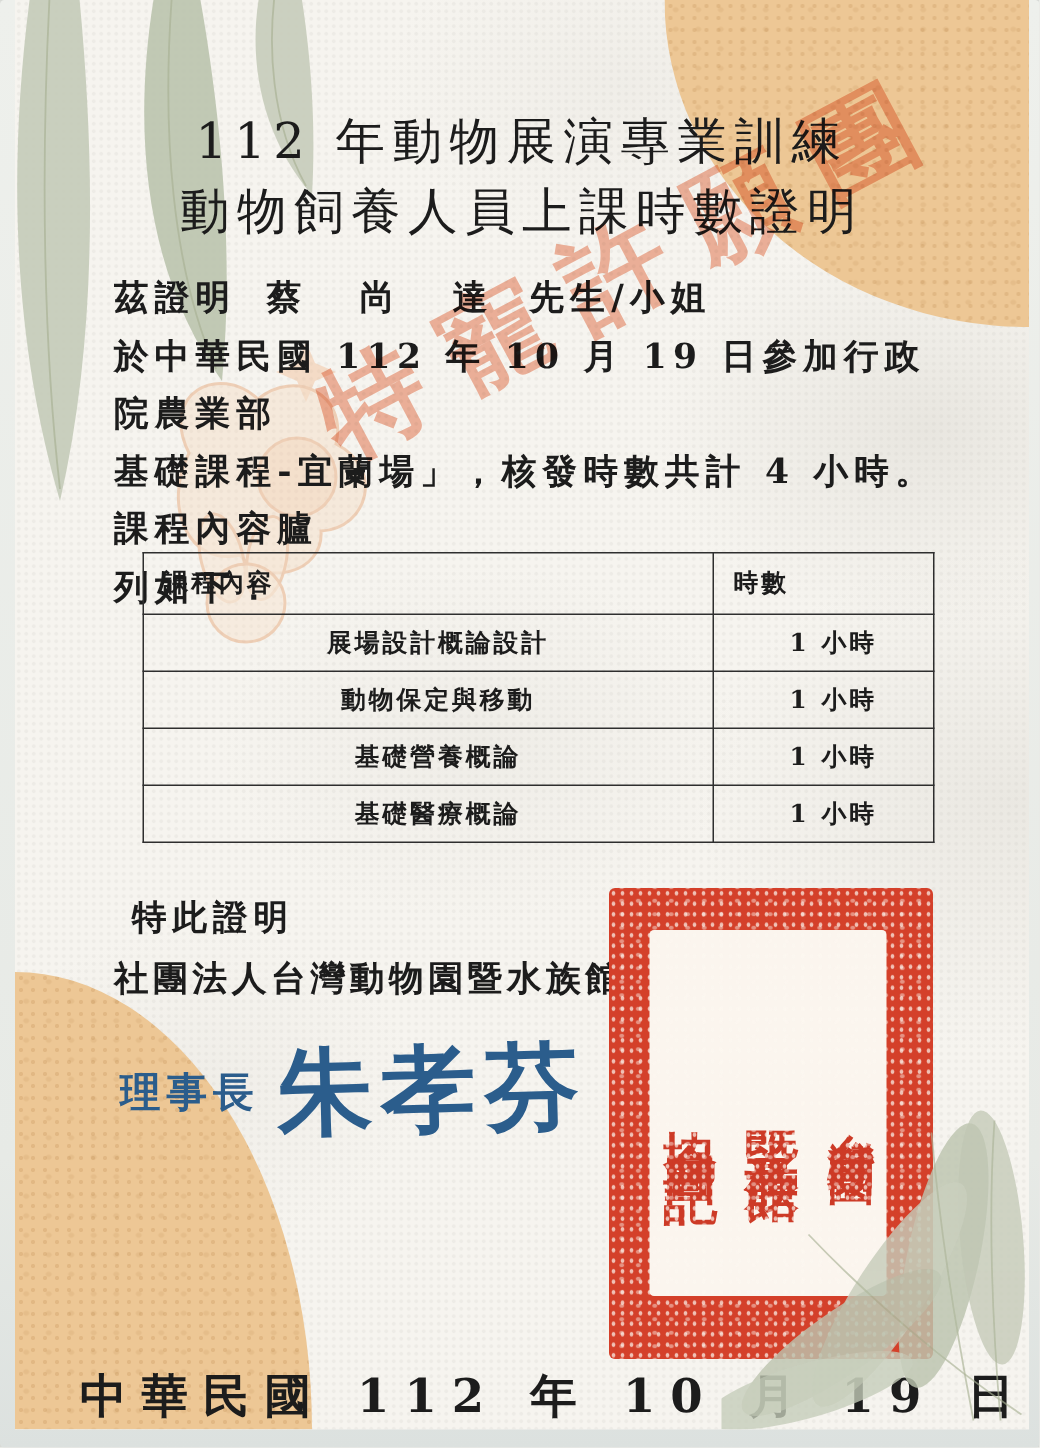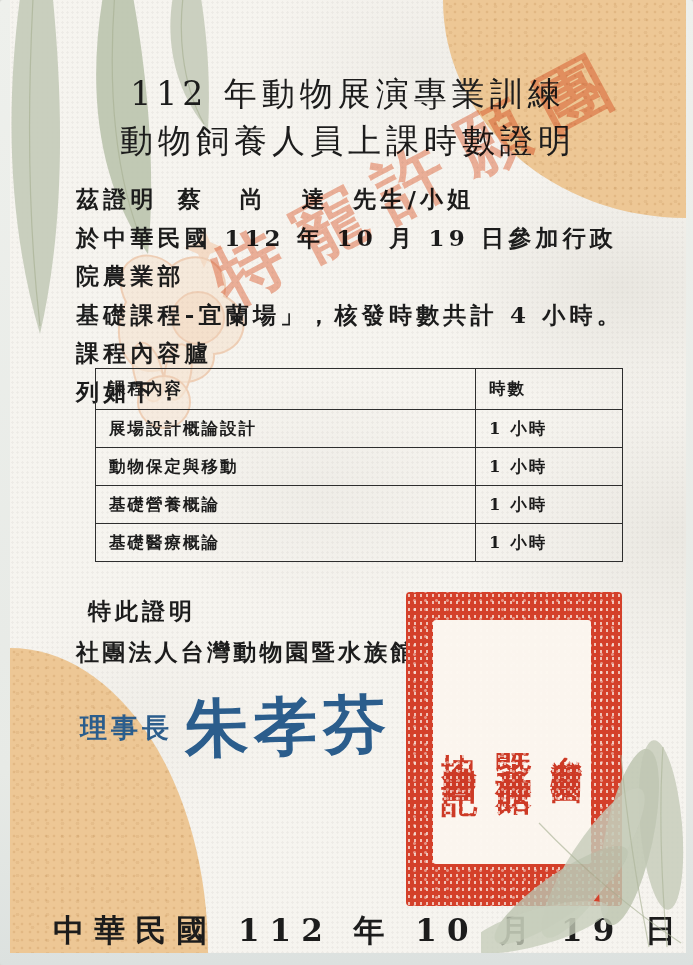--- a/index.html
+++ b/index.html
@@ -61,21 +61,21 @@
   table.course-table {
     position:absolute; top:368px; left:85px; width:528px; z-index:2;
     border-collapse:collapse; color:var(--ink,#1c1c1c);
     font-size:16.5px; font-weight:600; letter-spacing:2px;
   }
   .course-table th, .course-table td {
     border:1.6px solid var(--table-border,#2e2e2e);
     text-align:left; padding:0 0 0 13px;
   }
   .course-table thead th { height:40px; font-weight:bold; }
-  .course-table tbody td { height:37px; }
+  .course-table tbody td { height:37px;text-align:center; }
   .col-hours { width:133px; }
 
   .attest { position:absolute; top:596px; left:66px; z-index:2;
     font-size:23px; font-weight:600; letter-spacing:4px; color:var(--ink,#1c1c1c);margin-left:12px; }
   .org { position:absolute; top:637px; left:66px; z-index:2;
     font-size:23px; font-weight:600; letter-spacing:3.2px; color:var(--ink,#1c1c1c); }
 
   .sig-row { position:absolute; top:684px; left:70px; z-index:2; display:flex; align-items:flex-start; }
   .sig-title { font-size:27px; font-weight:600; letter-spacing:4px;
     color:var(--signature-blue,#2b5d8c); margin-top:26px; }

